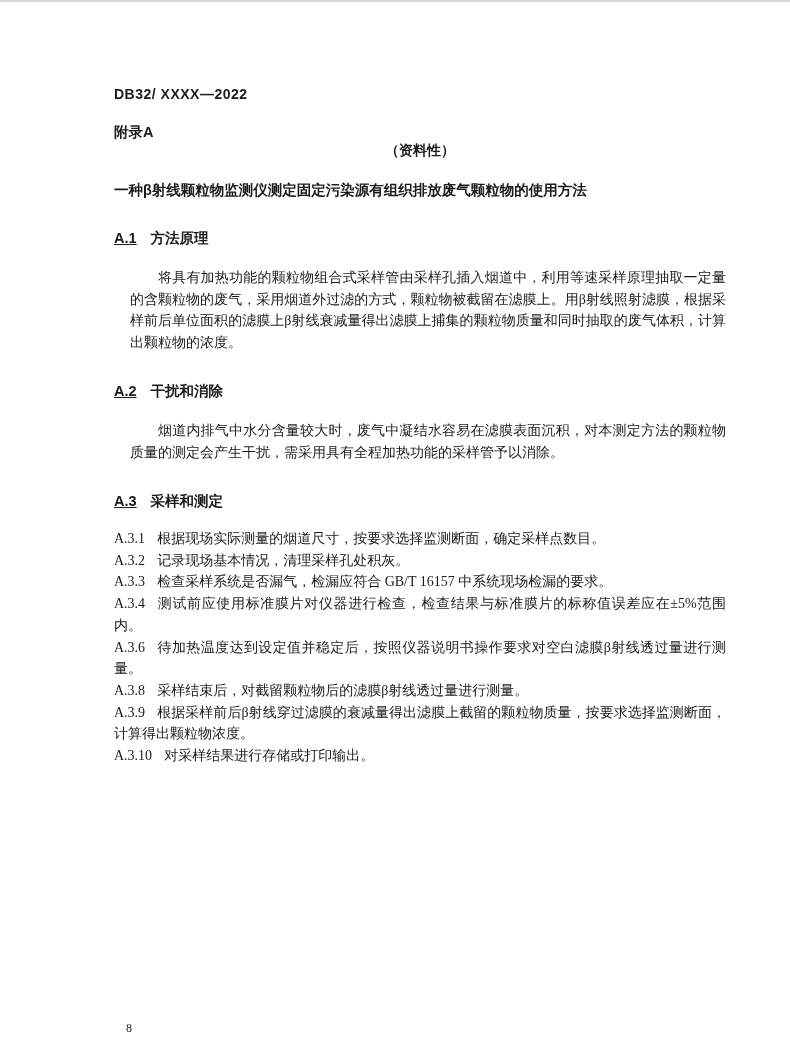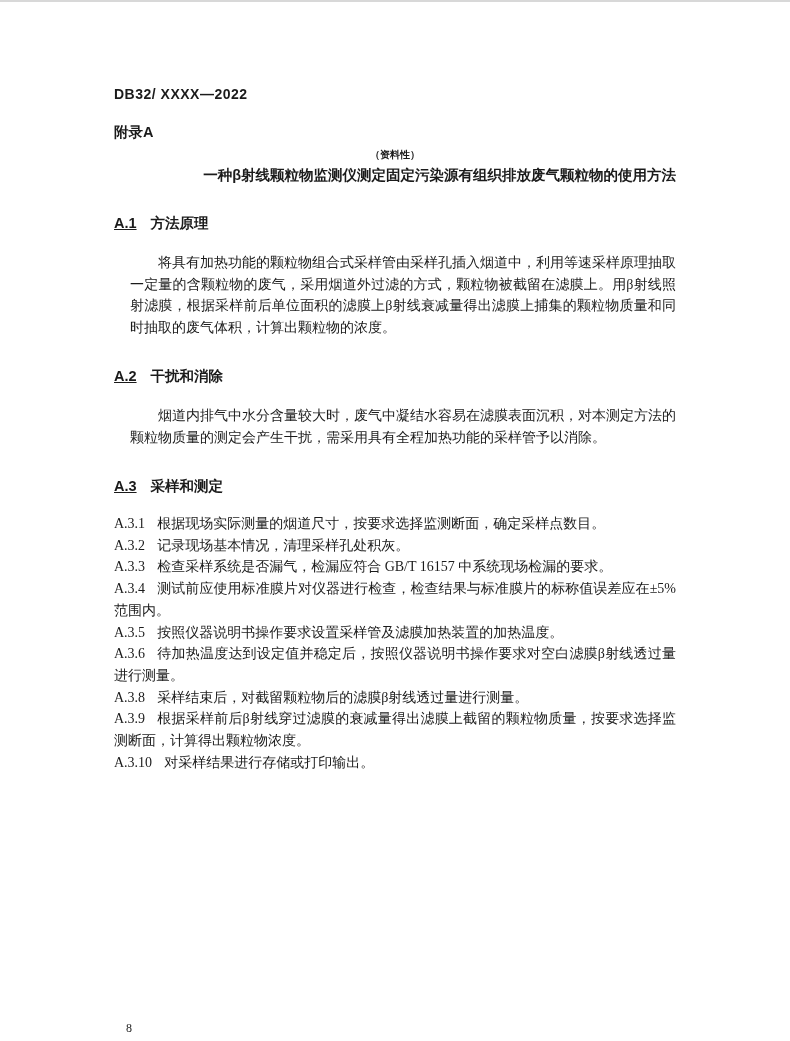--- a/index.html
+++ b/index.html
@@ -12,44 +12,43 @@
     width: 790px;
     height: 1041px;
     background: #ffffff;
     box-sizing: border-box;
     border-top: 2px solid #d8d8d8;
     color: #1b1b1b;
     font-family: "Liberation Serif", serif;
     overflow: hidden;
   }
   .content {
-    padding: 84px 114px 0 114px;
+    padding: 84px 64px 0 114px;
   }
   .running-header {
     font-family: "Liberation Sans", sans-serif;
     font-weight: 700;
     font-size: 14px;
     letter-spacing: 0.5px;
   }
   .appendix-title {
     margin-top: 21px;
     font-family: "Liberation Sans", sans-serif;
     font-weight: 700;
     font-size: 14.5px;
   }
   .appendix-subtitle {
-    margin-top: 6px;
     text-align: center;
     font-family: "Liberation Sans", sans-serif;
     font-weight: 700;
-    font-size: 10px;
+    font-size: 14px;
   }
   .appendix-heading {
-    margin-top: 4px;
-    text-align: right;
+    margin-top: 21px;
+    text-align: left;
     font-family: "Liberation Sans", sans-serif;
     font-weight: 700;
     font-size: 14.5px;
   }
   .section-title {
     margin-top: 29px;
     font-family: "Liberation Sans", sans-serif;
     font-weight: 700;
     font-size: 14.5px;
   }
@@ -117,23 +116,20 @@
         <p class="item">
           <span class="item-num">A.3.2</span><span>记录现场基本情况，清理采样孔处积灰。</span>
         </p>
         <p class="item">
           <span class="item-num">A.3.3</span><span>检查采样系统是否漏气，检漏应符合 GB/T 16157 中系统现场检漏的要求。</span>
         </p>
         <p class="item">
           <span class="item-num">A.3.4</span><span>测试前应使用标准膜片对仪器进行检查，检查结果与标准膜片的标称值误差应在±5%范围内。</span>
         </p>
         <p class="item">
-          <span class="item-num">A.3.5</span><span>按照仪器说明书操作要求设置采样管及滤膜加热装置的加热温度。</span>
-        </p>
-        <p class="item">
           <span class="item-num">A.3.6</span><span>待加热温度达到设定值并稳定后，按照仪器说明书操作要求对空白滤膜β射线透过量进行测量。</span>
         </p>
         <p class="item">
           <span class="item-num">A.3.8</span><span>采样结束后，对截留颗粒物后的滤膜β射线透过量进行测量。</span>
         </p>
         <p class="item">
           <span class="item-num">A.3.9</span><span>根据采样前后β射线穿过滤膜的衰减量得出滤膜上截留的颗粒物质量，按要求选择监测断面，计算得出颗粒物浓度。</span>
         </p>
         <p class="item">
           <span class="item-num">A.3.10</span><span>对采样结果进行存储或打印输出。</span>

